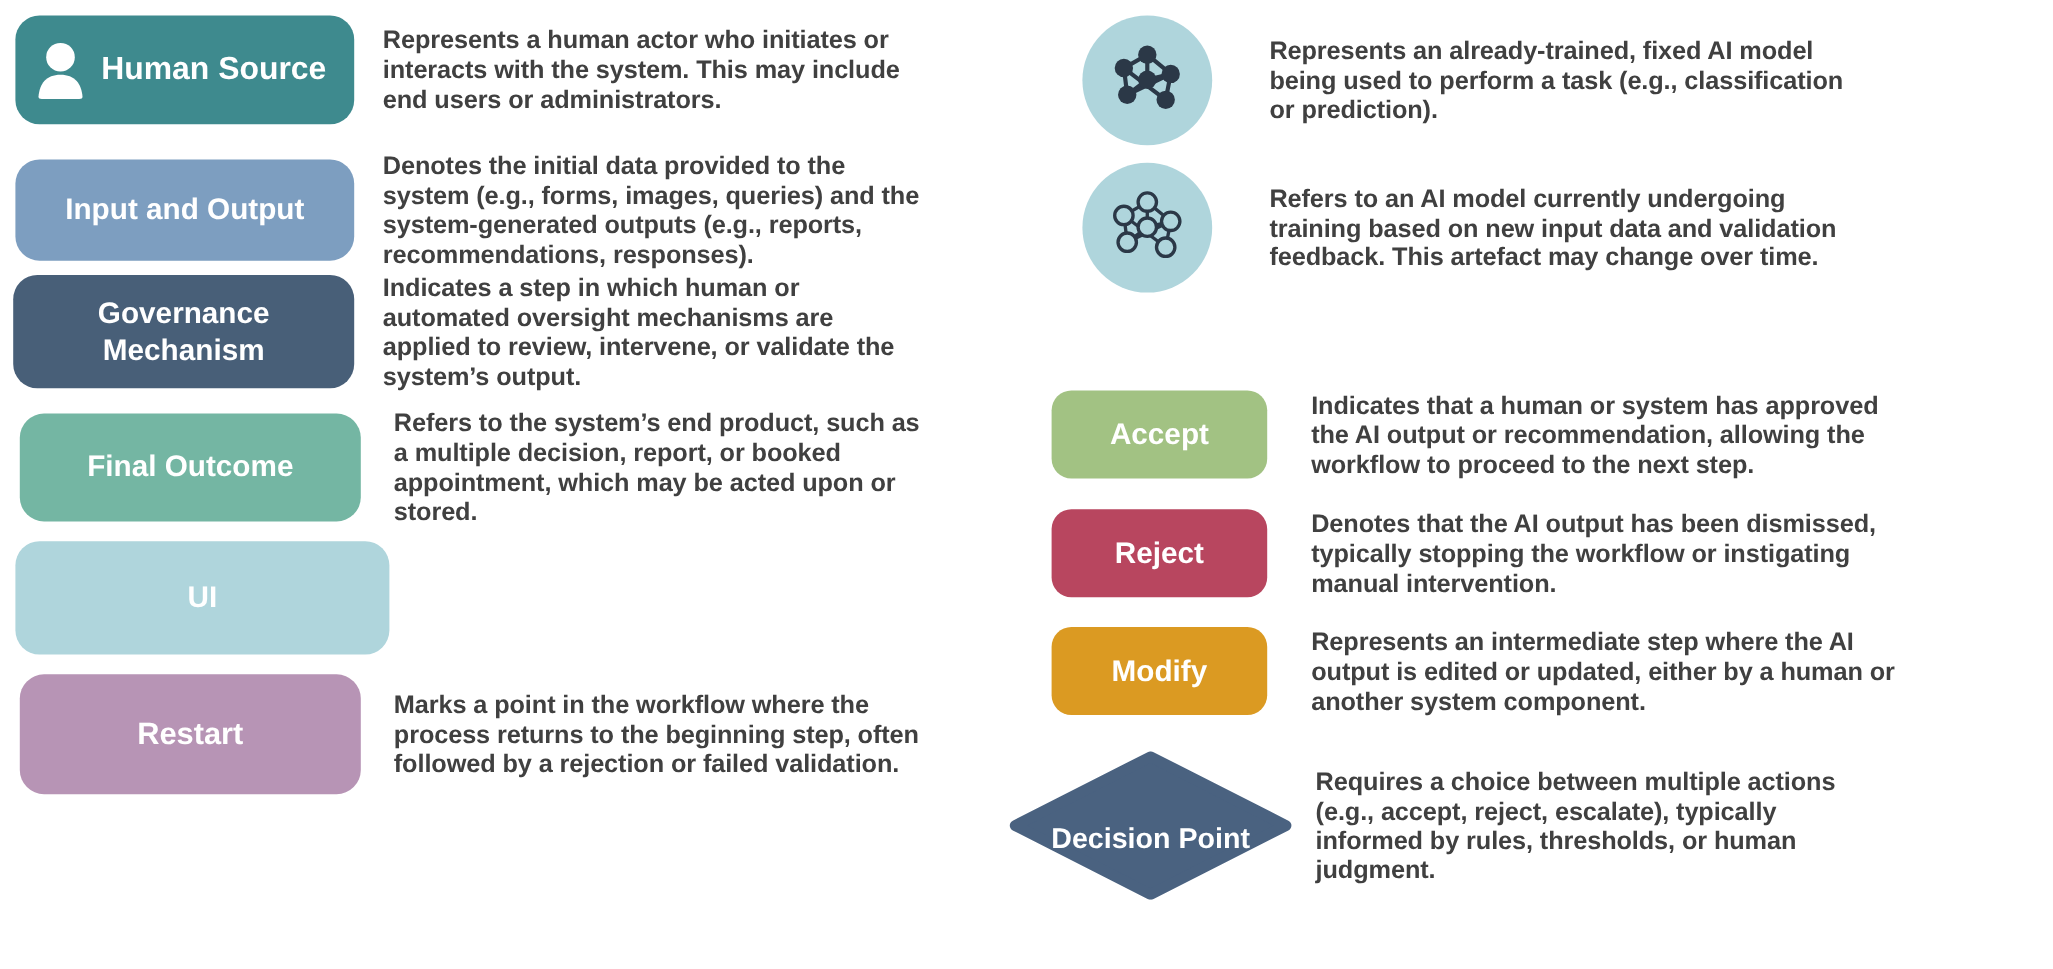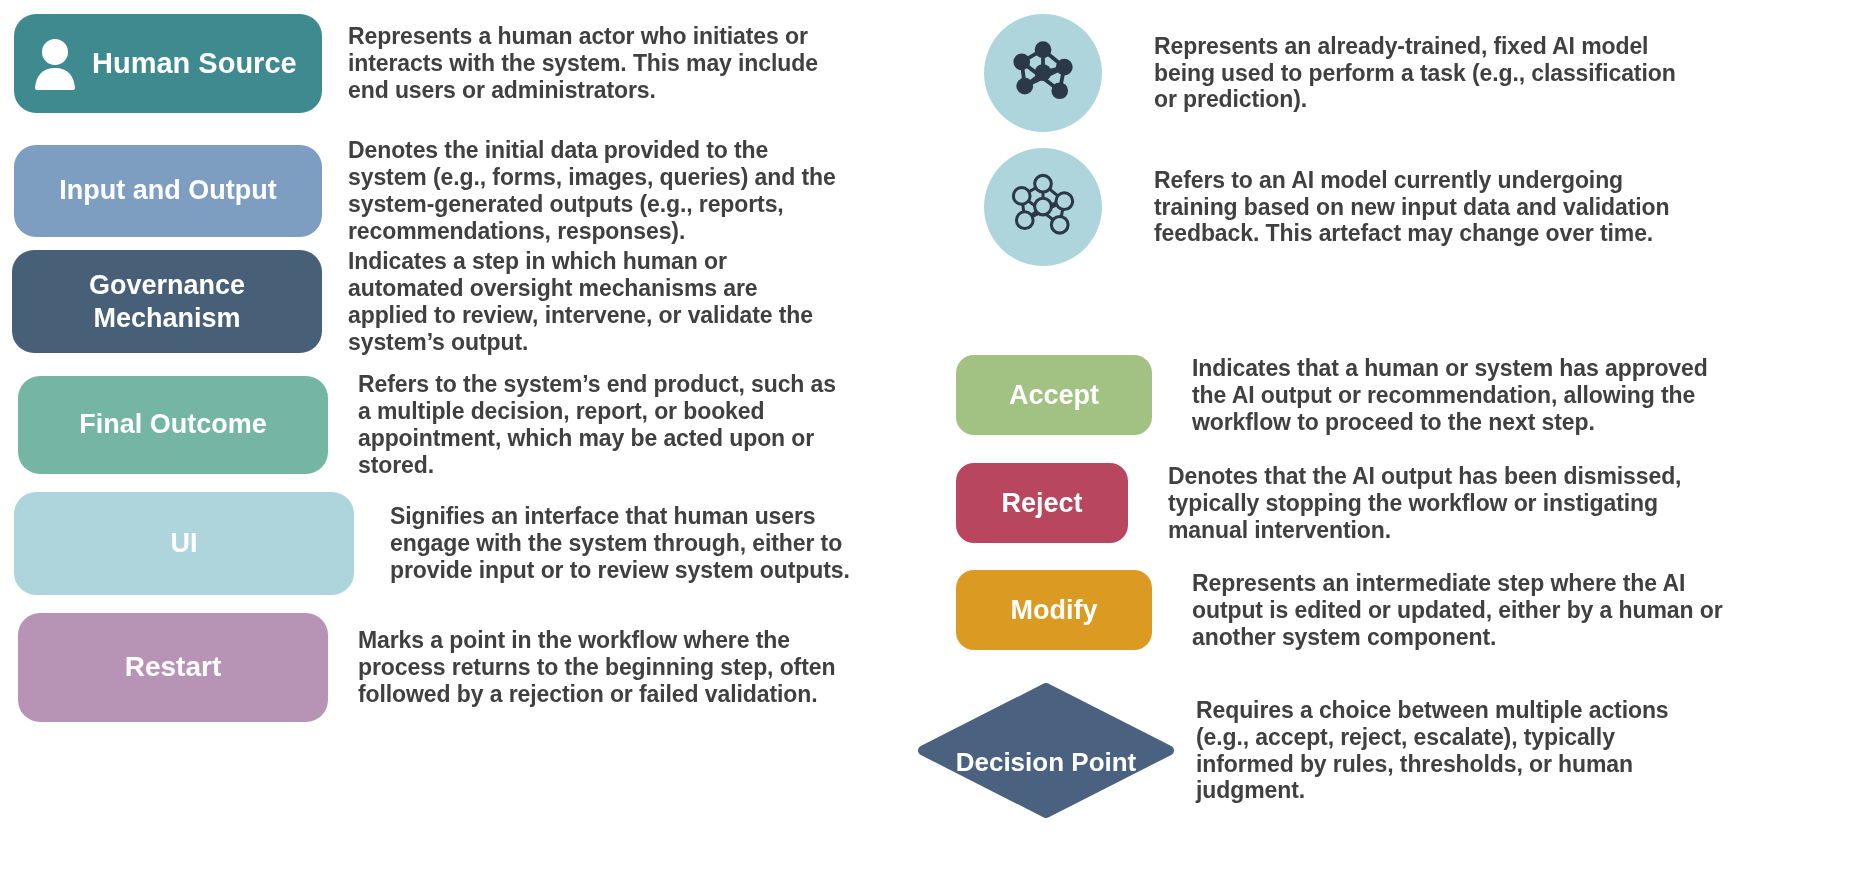--- a/index.html
+++ b/index.html
@@ -142,23 +142,20 @@
     <div class="desc" style="margin-left:30px; width:530px;">Refers to the system’s end product, such as
 a multiple decision, report, or booked
 appointment, which may be acted upon or
 stored.</div>
   </div>
 
   <div class="legend-row" style="left:14px; top:492px; width:920px;">
     <div class="shape-box" style="width:340px; height:103px; background:#AFD5DC; font-size:27px;">
       <span>UI</span>
     </div>
-    <div class="desc" style="margin-left:36px; width:530px;">Signifies an interface that human users
-engage with the system through, either to
-provide input or to review system outputs.</div>
   </div>
 
   <div class="legend-row" style="left:18px; top:613px; width:920px;">
     <div class="shape-box" style="width:310px; height:109px; background:#B794B5; font-size:28px;">
       <span>Restart</span>
     </div>
     <div class="desc" style="margin-left:30px; width:500px;">Marks a point in the workflow where the
 process returns to the beginning step, often
 followed by a rejection or failed validation.</div>
   </div>
@@ -228,21 +225,21 @@
   <div class="legend-row" style="left:956px; top:355px; width:870px;">
     <div class="shape-box" style="width:196px; height:80px; background:#A2C283; font-size:27px; border-radius:18px;">
       <span>Accept</span>
     </div>
     <div class="desc" style="margin-left:40px; width:580px;">Indicates that a human or system has approved
 the AI output or recommendation, allowing the
 workflow to proceed to the next step.</div>
   </div>
 
   <div class="legend-row" style="left:956px; top:463px; width:870px;">
-    <div class="shape-box" style="width:172px; height:80px; background:#B8465F; font-size:27px; border-radius:18px;">
+    <div class="shape-box" style="width:196px; height:80px; background:#B8465F; font-size:27px; border-radius:18px;">
       <span>Reject</span>
     </div>
     <div class="desc" style="margin-left:40px; width:580px;">Denotes that the AI output has been dismissed,
 typically stopping the workflow or instigating
 manual intervention.</div>
   </div>
 
   <div class="legend-row" style="left:956px; top:570px; width:870px;">
     <div class="shape-box" style="width:196px; height:80px; background:#DB9A22; font-size:27px; border-radius:18px;">
       <span>Modify</span>

